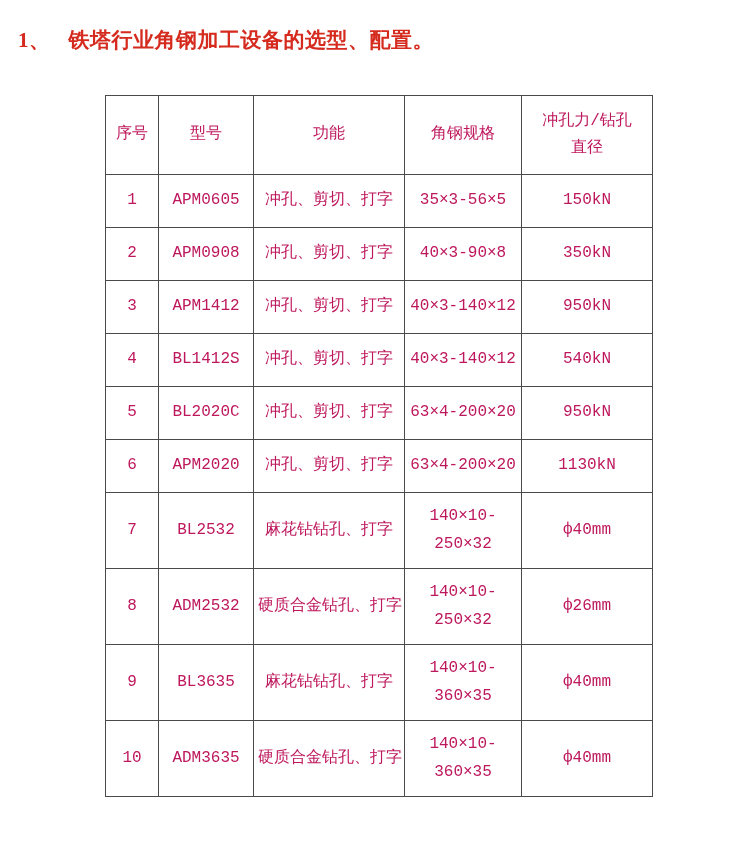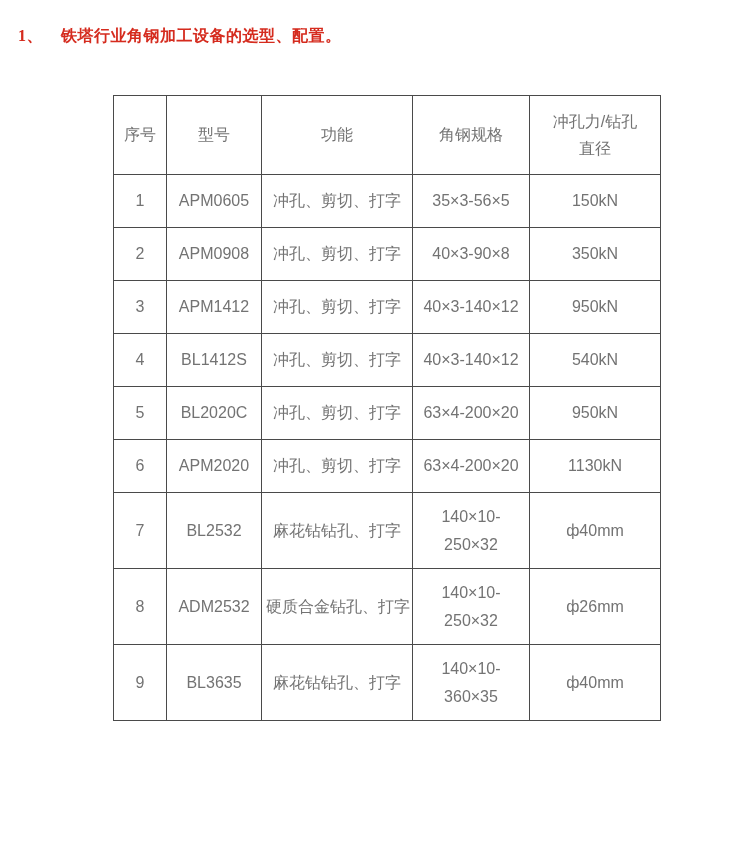--- a/index.html
+++ b/index.html
@@ -10,36 +10,37 @@
     position: relative;
     overflow: hidden;
     font-family: "Liberation Sans", sans-serif;
   }
   .doc-title {
     position: absolute;
     left: 18px;
     top: 26px;
     font-family: "Liberation Serif", serif;
     font-weight: bold;
-    font-size: 16px;
+    font-size: 21px;
     color: #d52b1e;
     letter-spacing: 0.5px;
     white-space: nowrap;
   }
   .doc-title .title-num { margin-right: 18px; }
   table.equip-table {
     position: absolute;
-    left: 113px;
+    left: 105px;
     top: 95px;
     width: 547px;
     border-collapse: collapse;
     table-layout: fixed;
-    color: #737373;
+    color: #be185d;
     font-size: 16px;
     text-align: center;
+    font-family: Liberation Mono, monospace;
   }
   .equip-table th, .equip-table td {
     border: 1px solid #4a4a4a;
     vertical-align: middle;
     padding: 2px 4px;
     font-weight: normal;
     line-height: 1.7;
     background: #ffffff;
   }
   .equip-table thead th { height: 79px; white-space: pre-line; }
@@ -135,16 +136,24 @@
           <td class="col-force">ф26mm</td>
         </tr>
         <tr class="row-tall">
           <td class="col-index">9</td>
           <td class="col-model">BL3635</td>
           <td class="col-function">麻花钻钻孔、打字</td>
           <td class="col-spec">140×10-
 360×35</td>
           <td class="col-force">ф40mm</td>
         </tr>
+        <tr class="row-tall">
+          <td class="col-index">10</td>
+          <td class="col-model">ADM3635</td>
+          <td class="col-function">硬质合金钻孔、打字</td>
+          <td class="col-spec">140×10-
+360×35</td>
+          <td class="col-force">ф40mm</td>
+        </tr>
       </tbody>
   </table>
 
 </div>
 
 </body></html>

